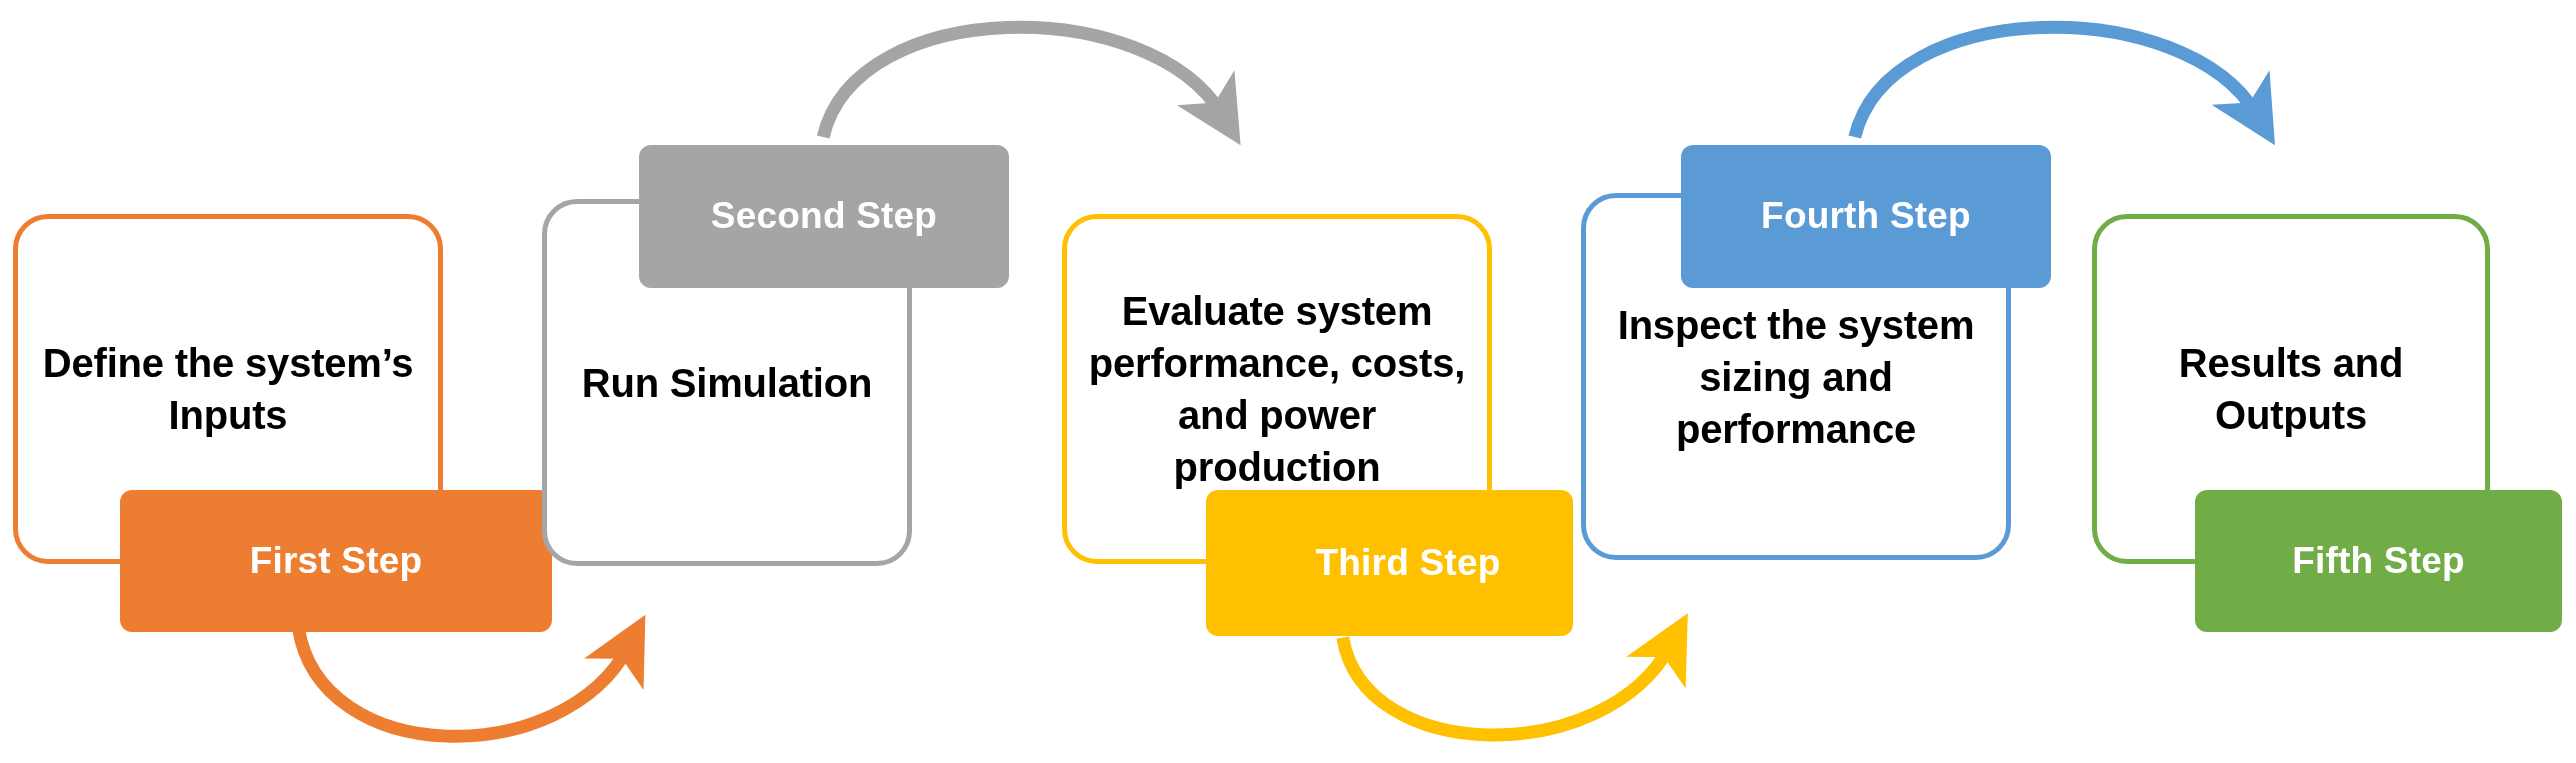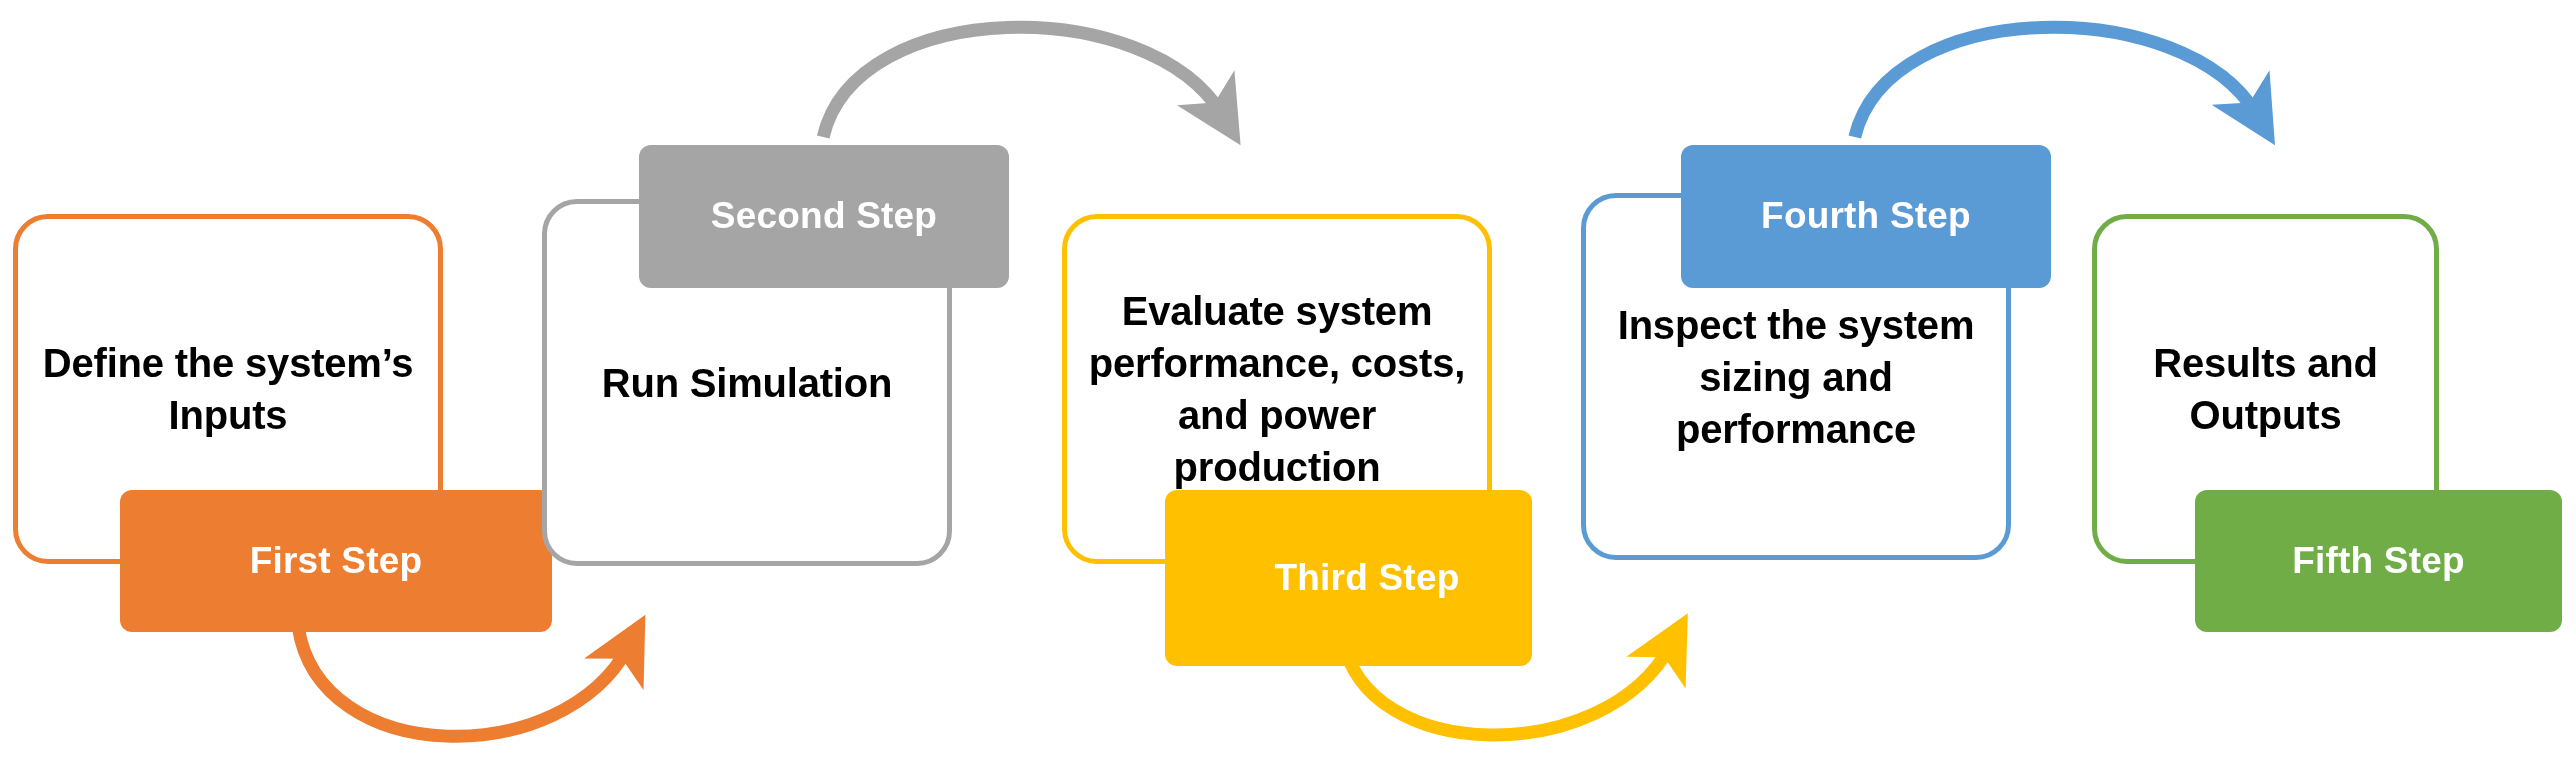--- a/index.html
+++ b/index.html
@@ -115,52 +115,52 @@
     <div class="card" id="card-1" style="left: 13px; top: 214px; width: 430px; height: 350px; border-color: rgb(237, 125, 49);">
       <span class="card-text">Define the system’s
 Inputs</span>
     </div>
     <div class="badge" id="badge-1" style="left: 120px; top: 490px; width: 432px; height: 142px; background: rgb(237, 125, 49);">
       <span class="badge-text">First Step</span>
     </div>
   </div>
 
   <div class="step">
-    <div class="card" id="card-2" style="left: 542px; top: 199px; width: 410px; height: 367px; border-color: rgb(165, 165, 165);">
+    <div class="card" id="card-2" style="left: 542px; top: 199px; width: 370px; height: 367px; border-color: rgb(165, 165, 165);">
       <span class="card-text">Run Simulation</span>
     </div>
     <div class="badge" id="badge-2" style="left: 639px; top: 145px; width: 370px; height: 143px; background: rgb(165, 165, 165);">
       <span class="badge-text">Second Step</span>
     </div>
   </div>
 
   <div class="step">
     <div class="card" id="card-3" style="left: 1062px; top: 214px; width: 430px; height: 350px; border-color: rgb(255, 192, 0);">
       <span class="card-text">Evaluate system
 performance, costs,
 and power production</span>
     </div>
-    <div class="badge" id="badge-3" style="left: 1165px; top: 490px; width: 367px; height: 176px; background: rgb(255, 192, 0); padding-left: 37px;">
+    <div class="badge" id="badge-3" style="left: 1206px; top: 490px; width: 367px; height: 146px; background: rgb(255, 192, 0); padding-left: 37px;">
       <span class="badge-text">Third Step</span>
     </div>
   </div>
 
   <div class="step">
     <div class="card" id="card-4" style="left: 1581px; top: 193px; width: 430px; height: 367px; border-color: rgb(91, 155, 213);">
       <span class="card-text">Inspect the system
 sizing and
 performance</span>
     </div>
     <div class="badge" id="badge-4" style="left: 1681px; top: 145px; width: 370px; height: 143px; background: rgb(91, 155, 213);">
       <span class="badge-text">Fourth Step</span>
     </div>
   </div>
 
   <div class="step">
-    <div class="card" id="card-5" style="left: 2092px; top: 214px; width: 347px; height: 350px; border-color: rgb(112, 173, 71);">
+    <div class="card" id="card-5" style="left: 2092px; top: 214px; width: 398px; height: 350px; border-color: rgb(112, 173, 71);">
       <span class="card-text">Results and Outputs</span>
     </div>
     <div class="badge" id="badge-5" style="left: 2195px; top: 490px; width: 367px; height: 142px; background: rgb(112, 173, 71);">
       <span class="badge-text">Fifth Step</span>
     </div>
   </div>
 
 </div>
 
 

